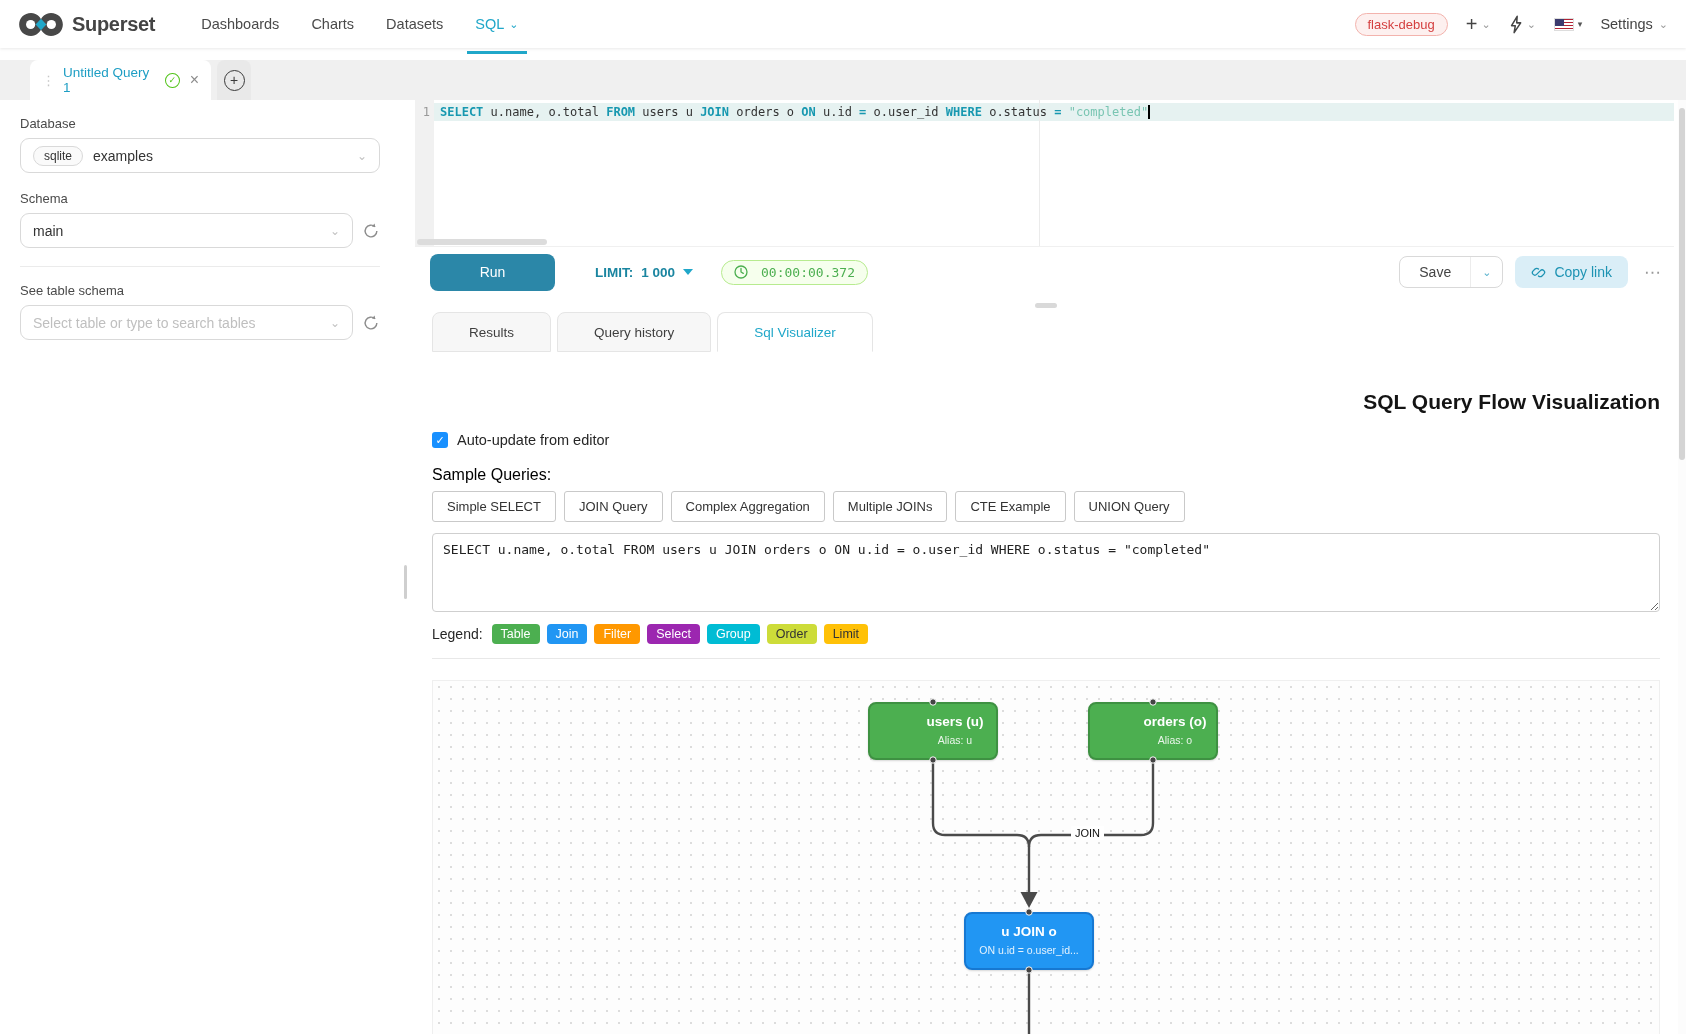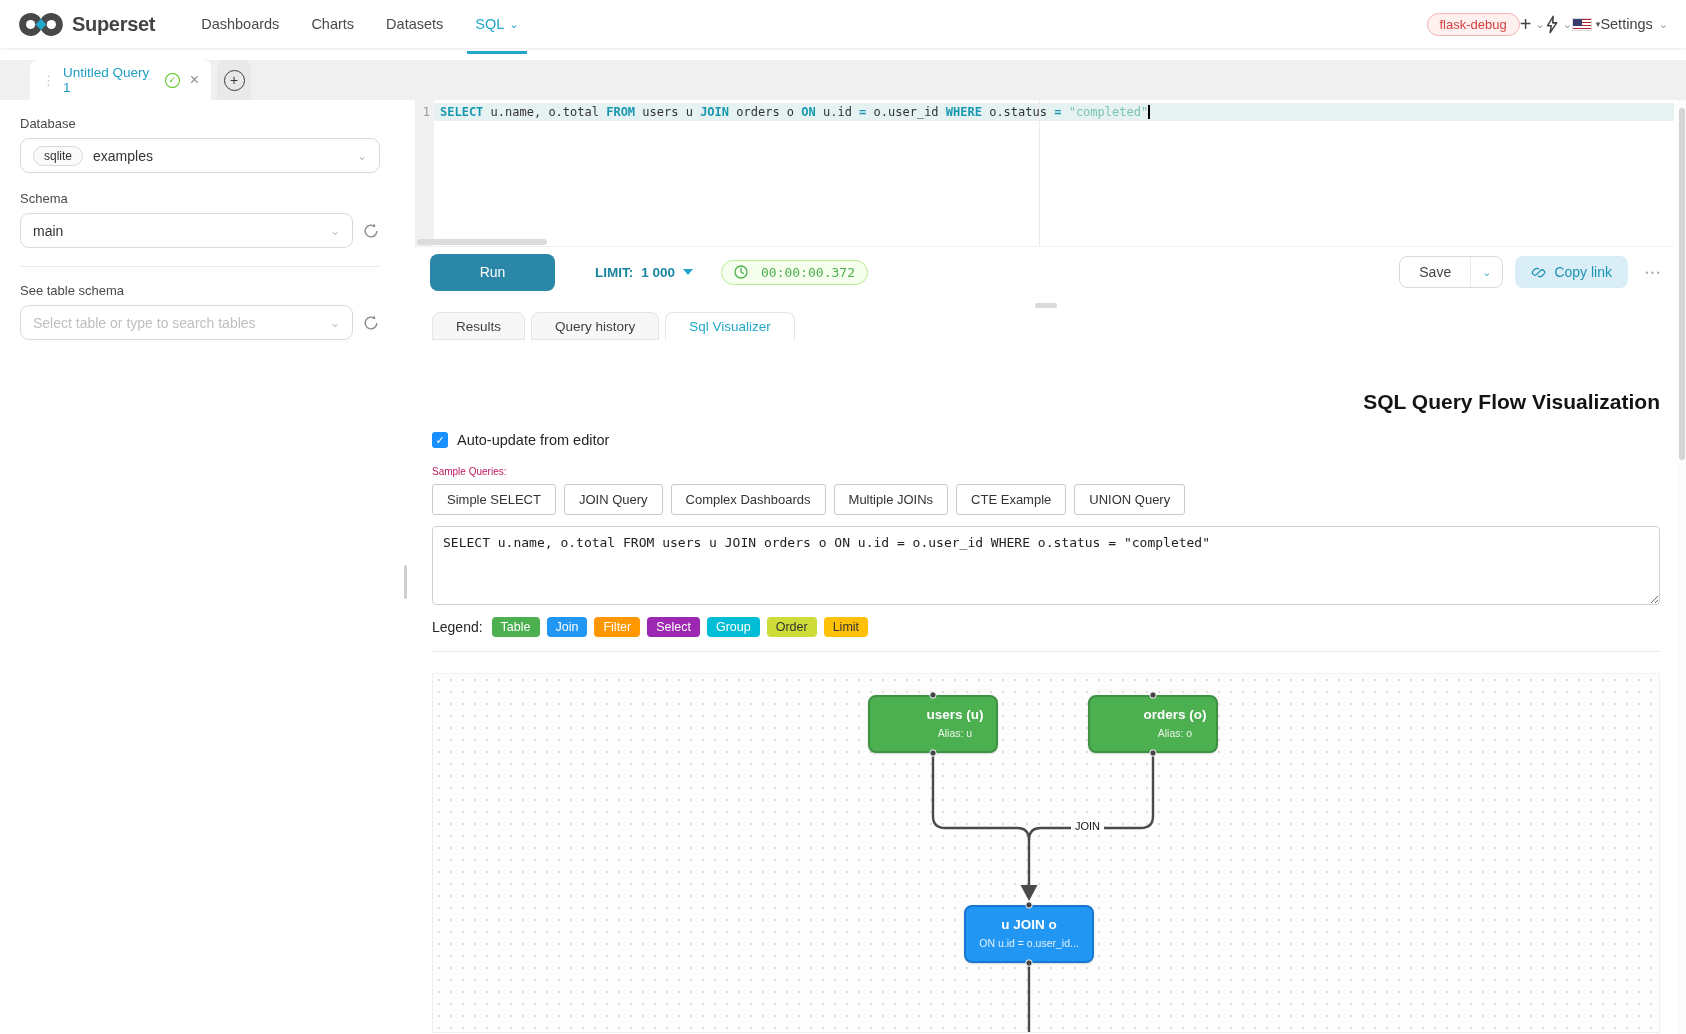--- a/index.html
+++ b/index.html
@@ -10,21 +10,21 @@
   .nav { position:absolute; left:0; top:0; width:1686px; height:48px; background:#fff;
     display:flex; align-items:center; padding:0 18px; box-shadow:0 1px 3px rgba(0,0,0,.09); z-index:30; }
   .brand { display:flex; align-items:center; gap:8px; margin-right:30px; cursor:pointer; }
   .brand-text { font-size:20px; font-weight:700; color:#444; letter-spacing:-.3px; }
   .nav-item { position:relative; font-size:14.5px; color:#4a4a4a; padding:0 16px; height:60px;
     display:flex; align-items:center; gap:5px; cursor:pointer; }
   .nav-item.active { color:#20a7c9; }
   .nav-item.active::after { content:""; position:absolute; left:8px; right:8px; bottom:0; height:3px; background:#20a7c9; }
   .caret { font-size:11px; color:#999; line-height:1; }
   .nav-item.active .caret { color:#20a7c9; }
-  .nav-right { margin-left:auto; display:flex; align-items:center; gap:0; }
+  .nav-right { margin-left:auto; display:flex; align-items:center; gap:18px; }
   .env-tag { font-size:13px; color:#d43f3f; background:#fdf0ef; border:1px solid #f3b3ad;
     border-radius:12px; padding:3px 12px; }
   .nav-ico { display:flex; align-items:center; gap:4px; cursor:pointer; color:#444; }
   .plus-glyph { font-size:20px; font-weight:400; color:#444; line-height:1; }
   .flag { position:relative; width:20px; height:13px; border:1px solid #ddd;
     background:repeating-linear-gradient(180deg,#b22234 0 1.5px,#fff 1.5px 3px); }
   .flag::before { content:""; position:absolute; left:0; top:0; width:9px; height:7px; background:#3c3b6e; }
   .flag-caret { font-size:9px; color:#555; }
   .settings { font-size:14.5px; color:#444; display:flex; gap:6px; align-items:center; cursor:pointer; }
 
@@ -91,32 +91,32 @@
   .copylink-btn { display:flex; align-items:center; gap:8px; background:#daeef7; color:#1d93b3;
     border:none; border-radius:8px; padding:8px 16px; font-size:14px; font-family:inherit; cursor:pointer; }
   .more-btn { color:#999; font-size:17px; letter-spacing:1px; cursor:pointer; padding:0 4px; }
 
   
   .hsplit-pill { position:absolute; left:1035px; top:303px; width:22px; height:5px; background:#d9d9d9;
     border-radius:3px; cursor:row-resize; }
 
   
   .rtabs { position:absolute; left:432px; top:312px; display:flex; gap:6px; }
-  .rtab { height:28px; padding:0 23px; display:flex; align-items:center; font-size:13.5px; color:#3f3f3f;
+  .rtab { height:40px; padding:0 36px; display:flex; align-items:center; font-size:13.5px; color:#3f3f3f;
     background:#f7f7f7; border:1px solid #e5e5e5; border-radius:8px 8px 0 0; cursor:pointer; }
   .rtab.active { background:#fff; color:#20a7c9; border-bottom-color:#fff; }
 
   
   .panel { position:absolute; left:432px; top:352px; width:1228px; bottom:0; }
   .panel h2 { margin-top:38px; font-size:21px; font-weight:700; color:#141414;text-align:right; }
   .chk-row { margin-top:18px; display:flex; align-items:center; gap:9px; }
   .chk { width:16px; height:16px; background:#1890ff; border-radius:3px; color:#fff; font-size:11px;
     display:flex; align-items:center; justify-content:center; cursor:pointer; }
   .chk-label { font-size:14.5px; color:#262626; }
-  .samples-label { margin-top:18px; font-size:10px; color:#be185d; }
+  .samples-label { margin-top:18px; font-size:16px; color:#000000; }
   .samples-row { margin-top:7px; display:flex; gap:8px; }
   .sample-btn { padding:7px 14px; border:1px solid #c9c9c9; border-radius:3px; background:#fff;
     font-size:13px; color:#333; font-family:inherit; cursor:pointer; }
   .sql-textarea { margin-top:11px; width:1228px; height:79px; border:1px solid #cfcfcf; border-radius:4px;
     padding:8px 10px; font-family:"DejaVu Sans Mono", monospace; font-size:13px; color:#222;
     resize:both; outline:none; }
   .legend-row { margin-top:8px; display:flex; align-items:center; gap:7px; }
   .legend-label { font-size:14px; color:#262626; margin-right:2px; }
   .badge { padding:3px 9px; border-radius:4px; font-size:12.5px; color:#fff; }
   .panel-divider { margin-top:14px; border-top:1px solid #e8e8e8; }
@@ -300,21 +300,21 @@
 
   <div class="chk-row">
     <span class="chk">✓</span>
     <span class="chk-label">Auto-update from editor</span>
   </div>
 
   <div class="samples-label">Sample Queries:</div>
   <div class="samples-row">
     <button class="sample-btn">Simple SELECT</button>
     <button class="sample-btn">JOIN Query</button>
-    <button class="sample-btn">Complex Dashboards</button>
+    <button class="sample-btn">Complex Aggregation</button>
     <button class="sample-btn">Multiple JOINs</button>
     <button class="sample-btn">CTE Example</button>
     <button class="sample-btn">UNION Query</button>
   </div>
 
   <textarea class="sql-textarea" spellcheck="false" style="">SELECT u.name, o.total FROM users u JOIN orders o ON u.id = o.user_id WHERE o.status = "completed"</textarea>
 
   <div class="legend-row">
     <span class="legend-label">Legend:</span>
     <span class="badge" style="background-color: rgb(76, 175, 80); color: rgb(255, 255, 255);">Table</span>

